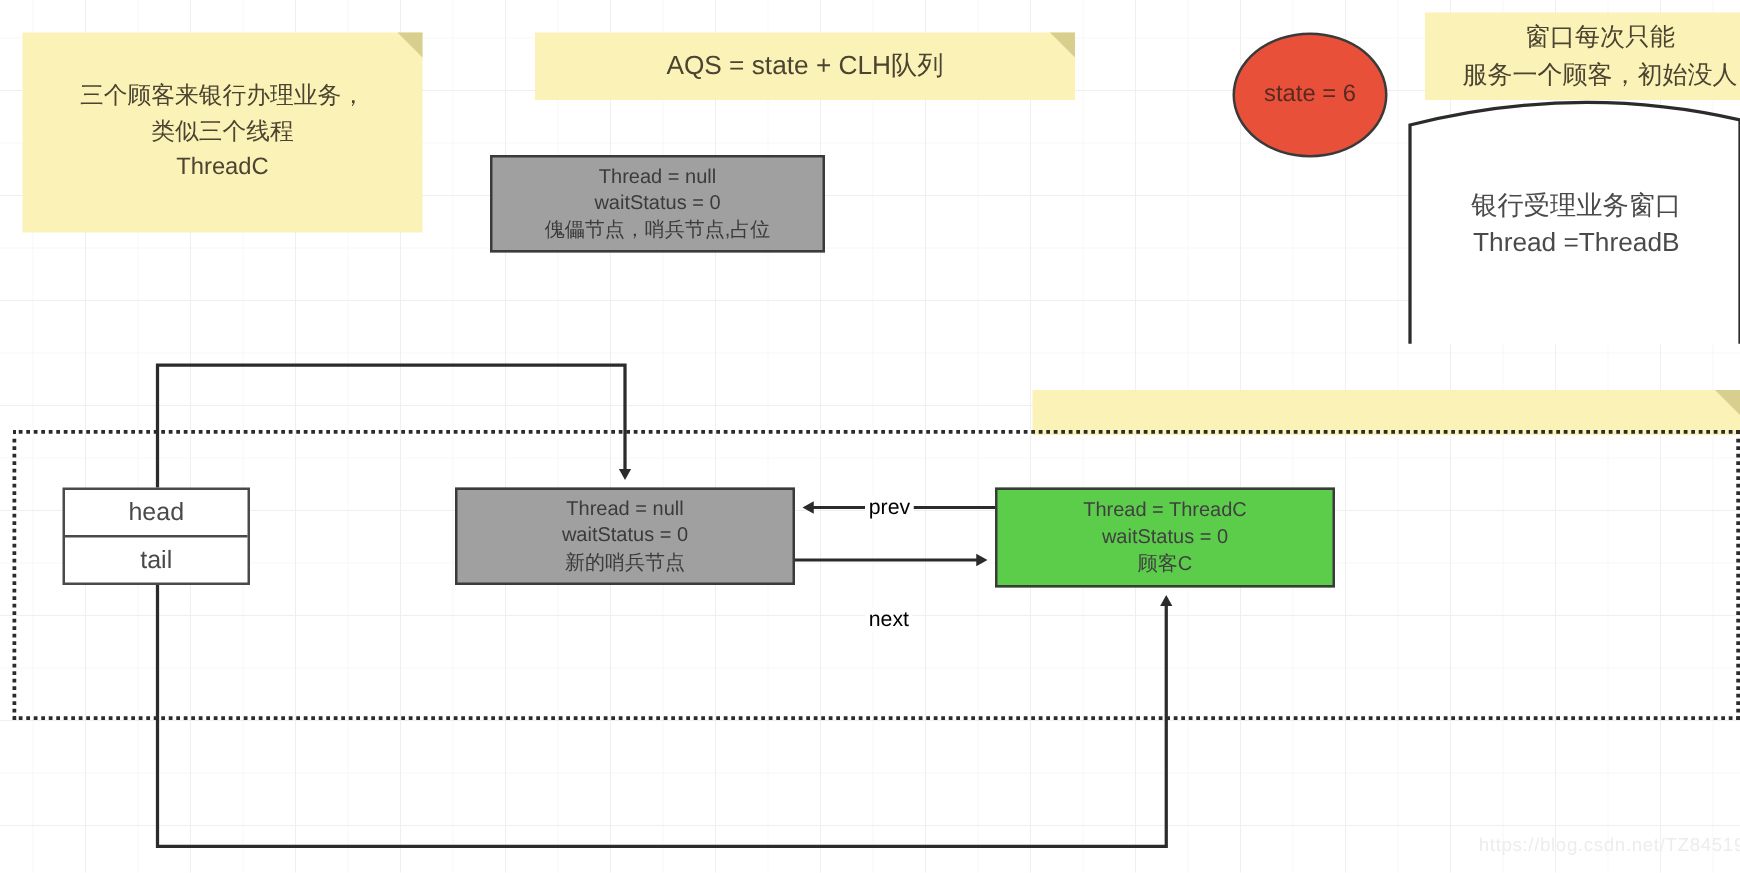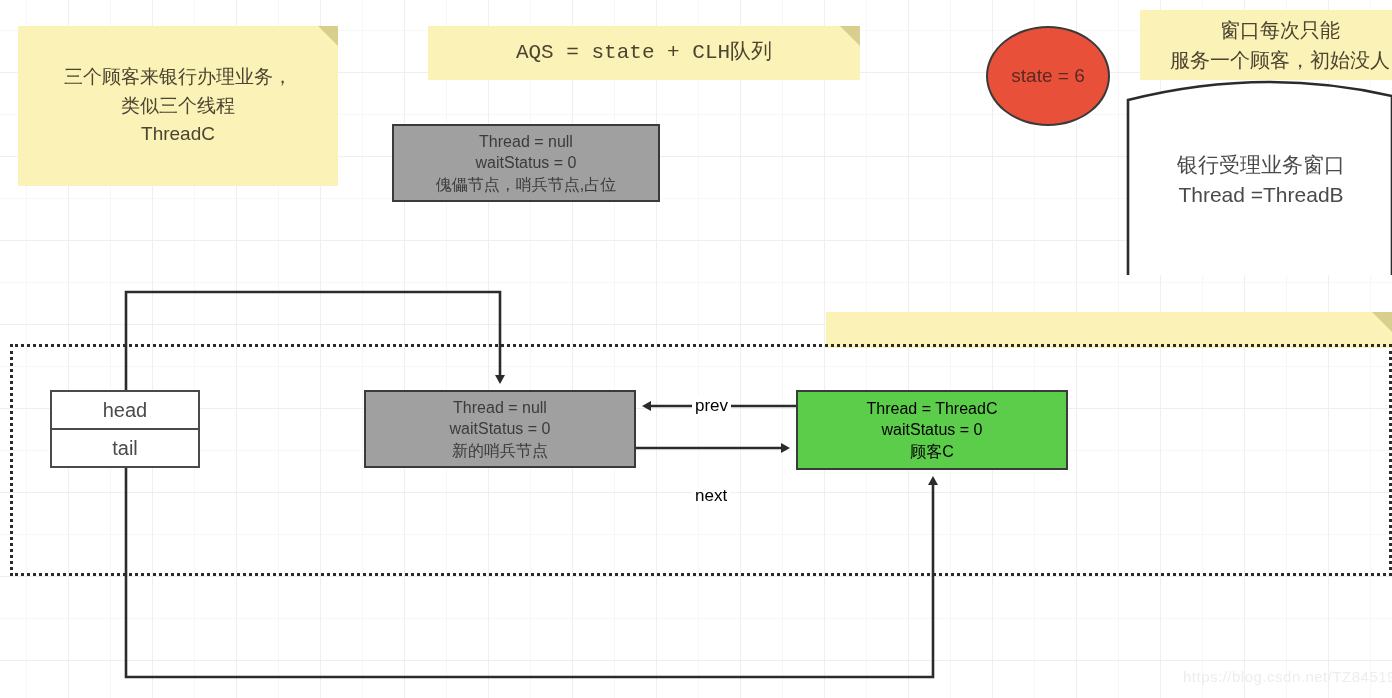--- a/index.html
+++ b/index.html
@@ -43,21 +43,21 @@
     position:absolute;
     box-sizing:border-box;
     border:2px solid #3a3a3a;
     display:flex;flex-direction:column;
     align-items:center;justify-content:center;
     text-align:left;
     line-height:1.35;
     color:#333;
   }
   .node.gray{background:#a0a0a0;color:#3b3b3b;}
-  .node.green{background:#5ccc4b;color:#000000;}
+  .node.green{background:#5ccc4b;color:#404040;}
 
   .hdtl{
     position:absolute;
     box-sizing:border-box;
     border:2px solid #4a4a4a;
     background:#fff;
     display:flex;flex-direction:column;
   }
   .hdtl .cell{
     flex:1;display:flex;align-items:center;justify-content:center;
@@ -133,21 +133,21 @@
     </g>
   </svg>
 
   <div class="note" style="left:18px;top:26px;width:320px;height:160px;font-size:19px;">
     <span class="fold"></span>
     <span class="ln">三个顾客来银行办理业务，</span>
     <span class="ln">类似三个线程</span>
     <span class="ln">ThreadC</span>
   </div>
 
-  <div class="note" style="left:428px;top:26px;width:432px;height:54px;font-size:21px;font-family:Liberation Mono, monospace;">
+  <div class="note" style="left:428px;top:26px;width:432px;height:54px;font-size:21px;">
     <span class="fold"></span>
     <span class="ln">AQS = state + CLH队列</span>
   </div>
 
   <div class="note" style="left:1140px;top:10px;width:280px;height:70px;font-size:20px;">
     <span class="ln">窗口每次只能</span>
     <span class="ln">服务一个顾客，初始没人</span>
   </div>
 
   <div class="note" style="left:826px;top:312px;width:566px;height:36px;font-size:17px;">

